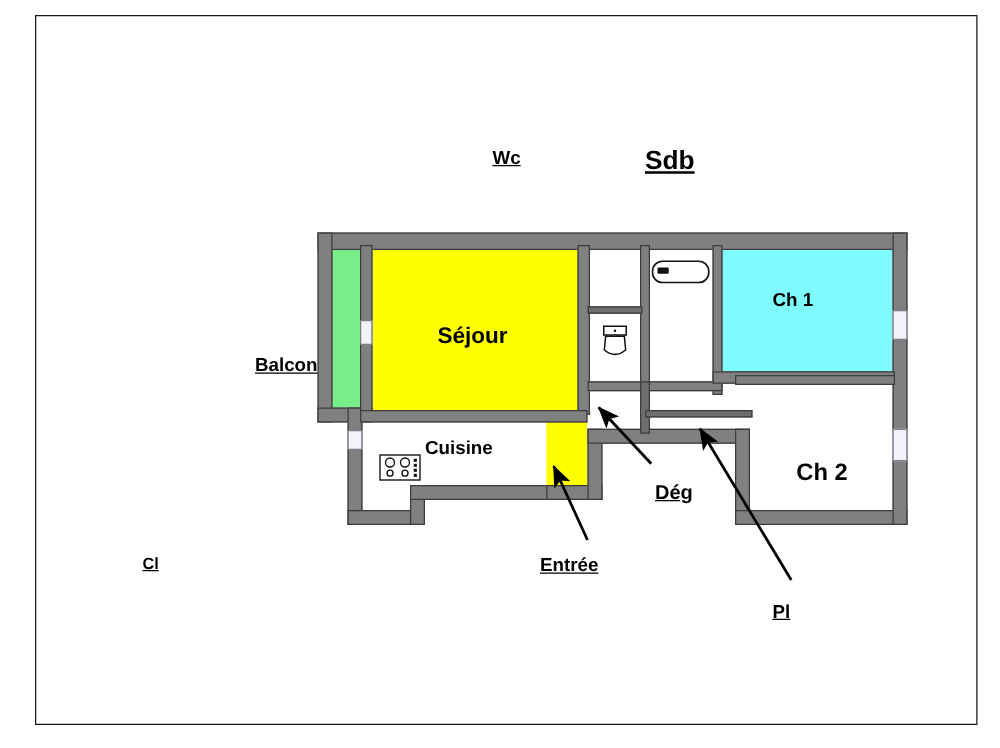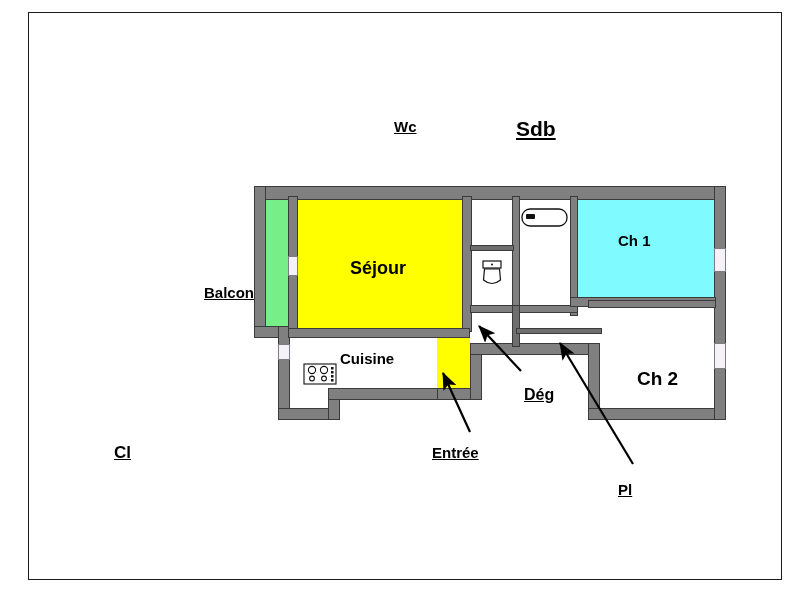--- a/index.html
+++ b/index.html
@@ -210,19 +210,19 @@
     </svg>
 
     <div class="roomlabel" style="left:350px; top:258px; font-size:18px;">Séjour</div>
     <div class="roomlabel" style="left:340px; top:350px; font-size:15px;">Cuisine</div>
     <div class="roomlabel" style="left:618px; top:232px; font-size:15px;">Ch 1</div>
     <div class="roomlabel" style="left:637px; top:368px; font-size:19px;">Ch 2</div>
 
     <div class="annot" style="left:394px; top:118px; font-size:15px;">Wc</div>
     <div class="annot" style="left:516px; top:117px; font-size:21px;">Sdb</div>
     <div class="annot" style="left:158px; top:284px; font-size:15px;margin-left:46px;">Balcon</div>
-    <div class="annot" style="left:114px; top:443px; font-size:17px;">Cl</div>
+    <div class="annot" style="left:114px; top:443px; font-size:13px;">Cl</div>
     <div class="annot" style="left:432px; top:444px; font-size:15px;">Entrée</div>
     <div class="annot" style="left:524px; top:386px; font-size:16px;">Dég</div>
     <div class="annot" style="left:618px; top:481px; font-size:15px;">Pl</div>
 
   </div>
 </div>
 
 </body></html>

